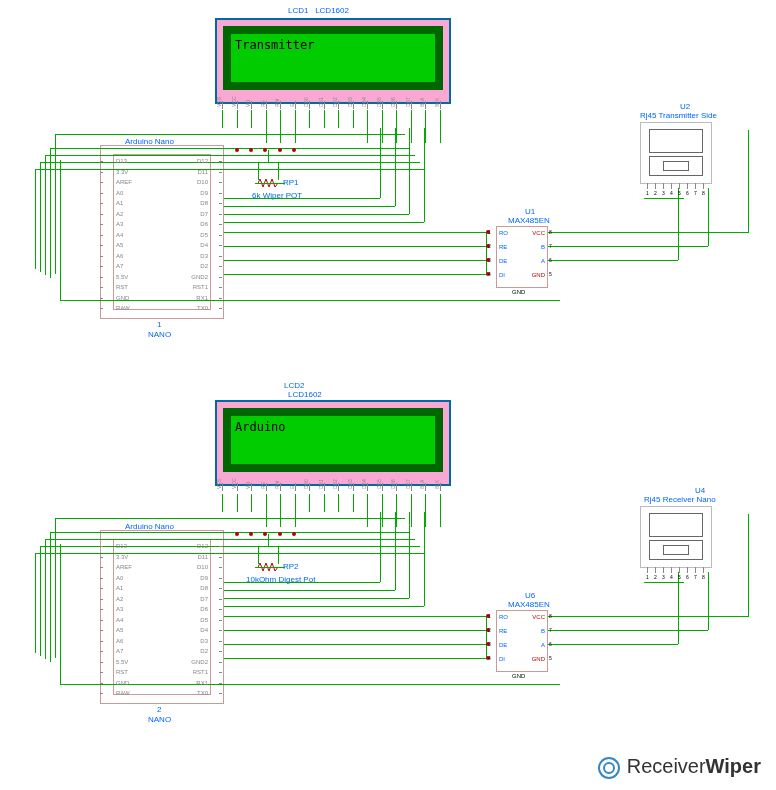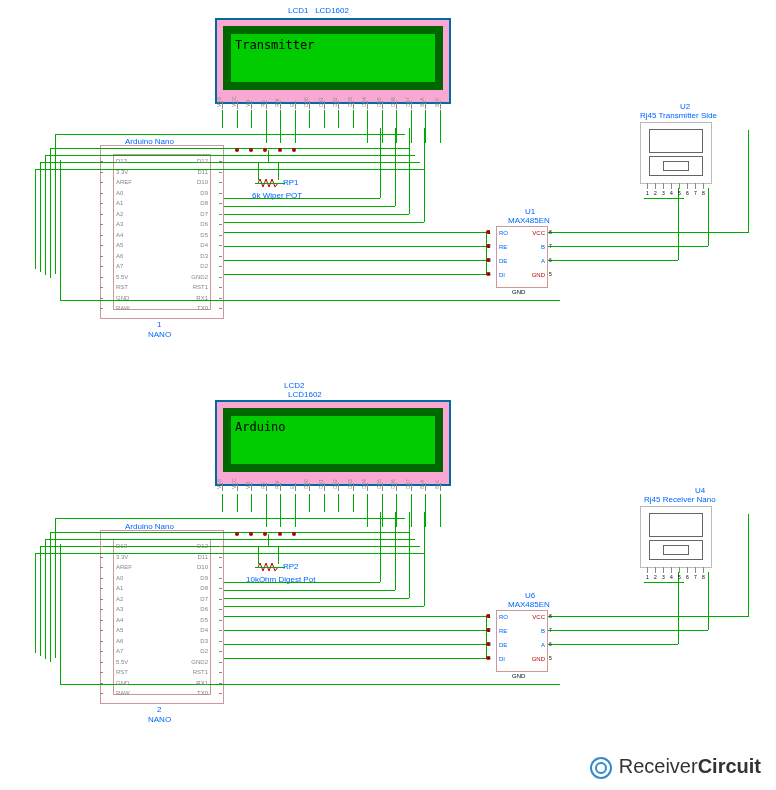--- a/index.html
+++ b/index.html
@@ -468,14 +468,14 @@
     <span class="pin-txt" style="left: 549px; top: 627px; font-size: 5px;">7</span>
     <span class="pin-txt" style="left: 549px; top: 641px; font-size: 5px;">6</span>
     <span class="pin-txt" style="left: 549px; top: 655px; font-size: 5px;">5</span>
   </div>
 
 <div class="logo">
   <svg style="vertical-align:middle" width="24" height="24" viewBox="0 0 24 24">
       <circle cx="12" cy="12" r="10" fill="none" stroke="#38c" stroke-width="2"></circle>
       <circle cx="12" cy="12" r="5" fill="none" stroke="#38c" stroke-width="2"></circle>
     </svg>
-  <span>Receiver</span><b>Circuit</b>
+  <span>Receiver</span><b>Wiper</b>
 </div>
 
 </body></html>

